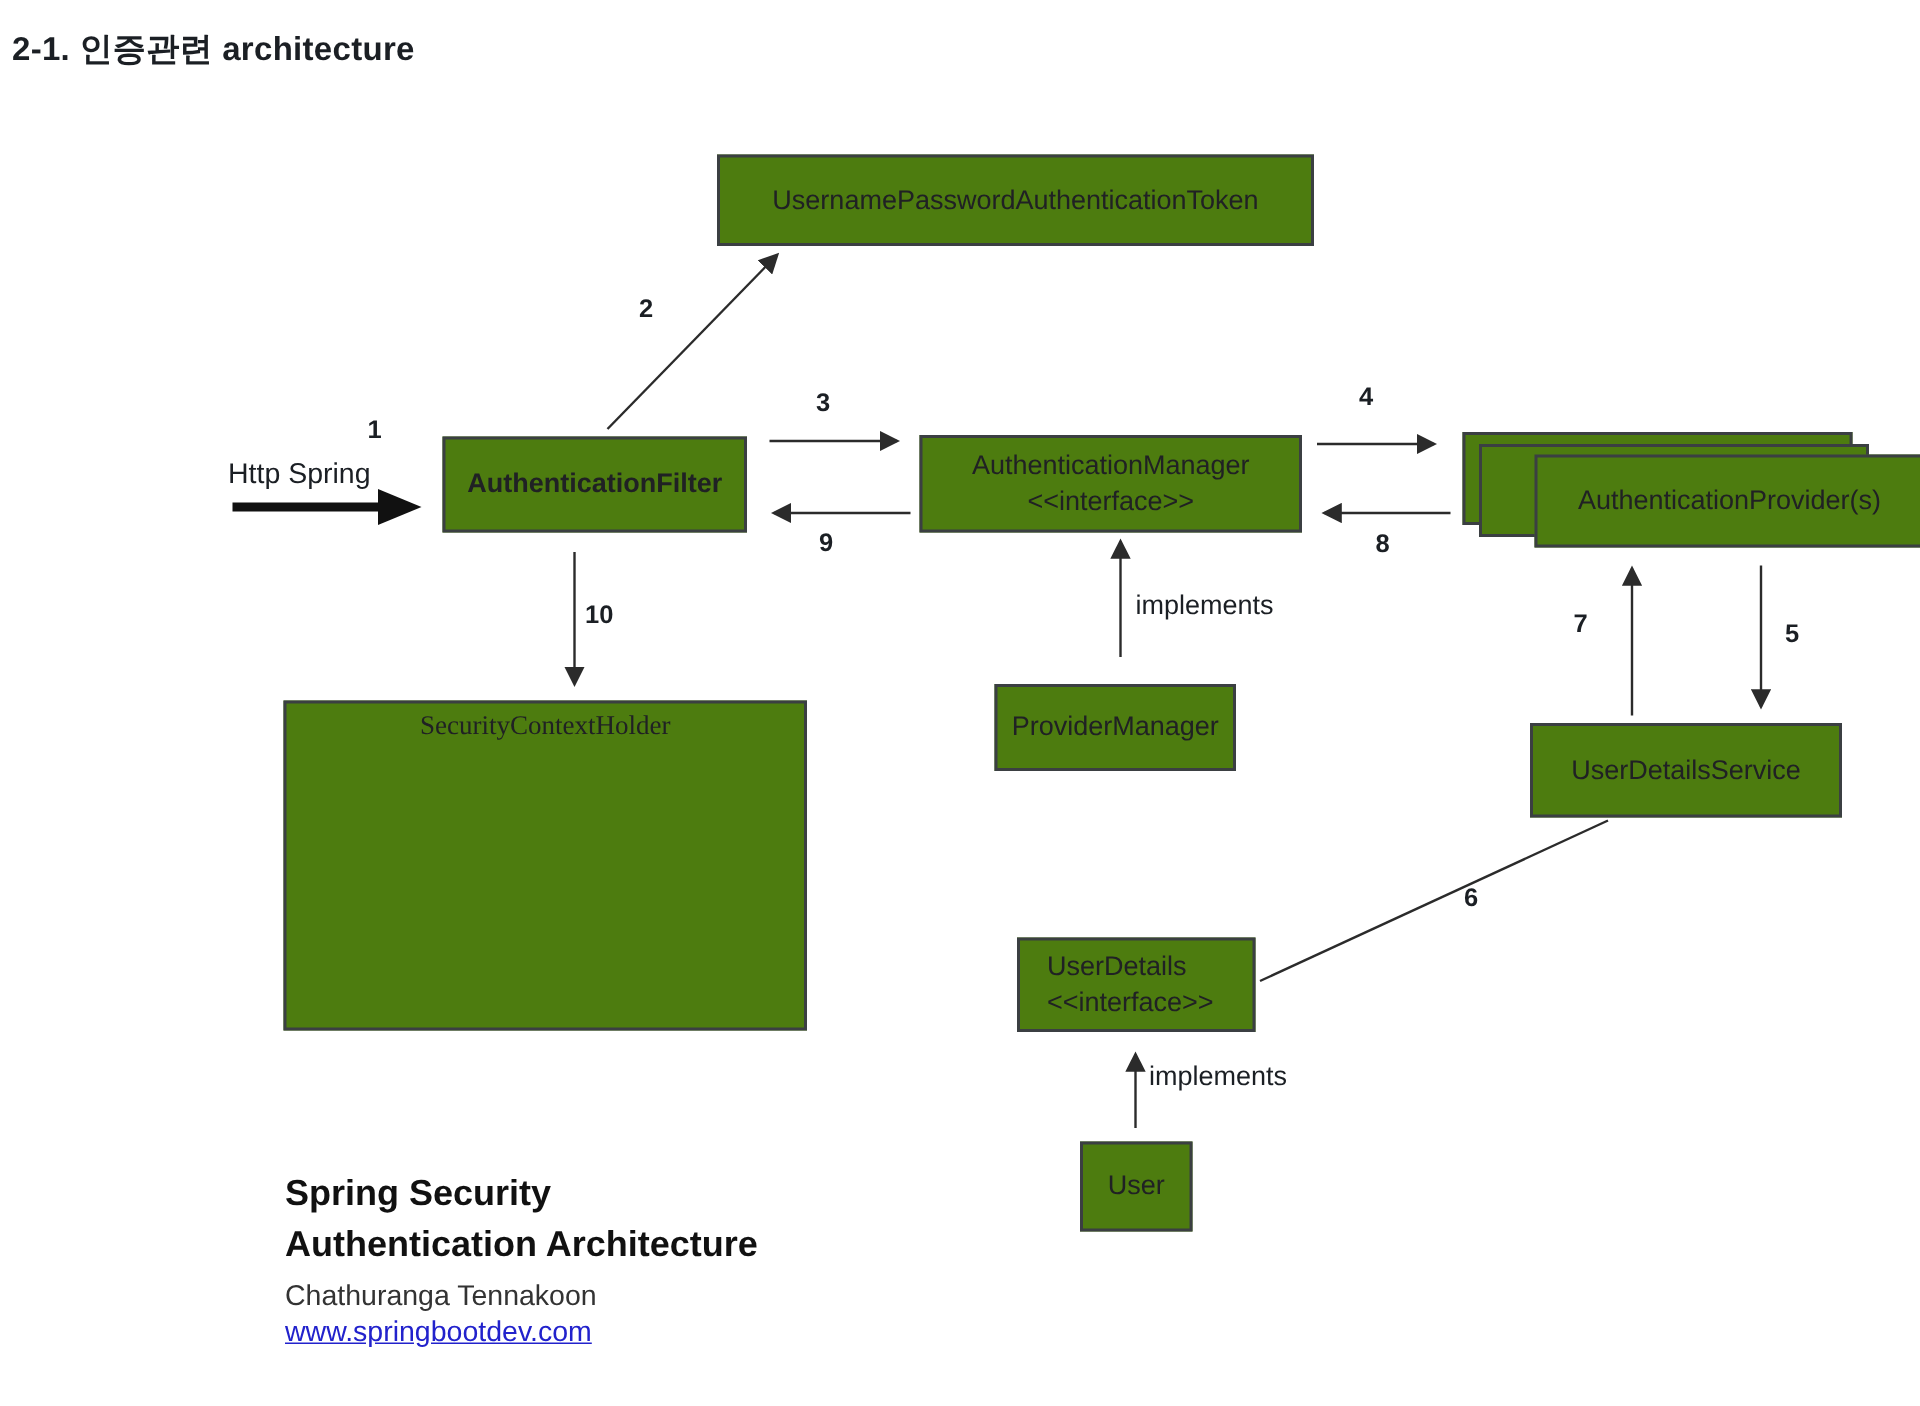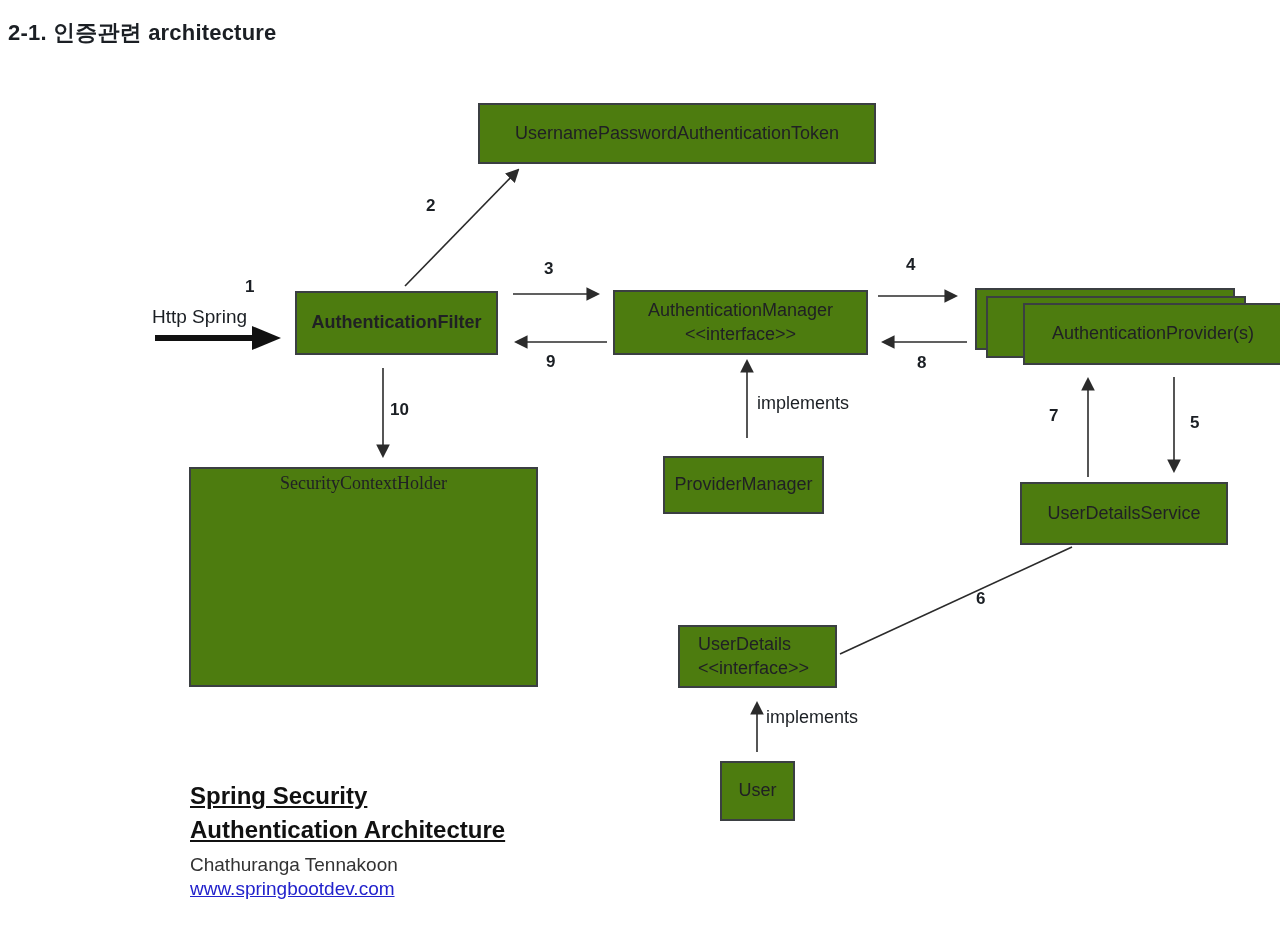--- a/index.html
+++ b/index.html
@@ -59,21 +59,21 @@
   #n8  { left:917px; top:353px; }
   #n9  { left:546px; top:352px; }
   #n10 { left:390px; top:400px; }
   #lbl-http { left:152px; top:306px; font-size:19px; }
   #lbl-impl-top { left:757px; top:393px; }
   #lbl-impl-bottom { left:766px; top:707px; }
 
   
   .footer-title { position:absolute; left:190px; top:779px; font-size:24px;
                   font-weight:bold; color:#111; line-height:34px; }
-  .footer-title span { display:block;text-decoration:underline; }
+  .footer-title span { display:block; }
   .footer-author { position:absolute; left:190px; top:854px; font-size:19px; color:#333; }
   .footer-link { position:absolute; left:190px; top:878px; font-size:19px;
                  color:#2222cc; text-decoration:underline; }
 </style>
 </head>
 <body>
 
 <div class="canvas">
 
   <div class="page-title">2-1. 인증관련 architecture</div>

